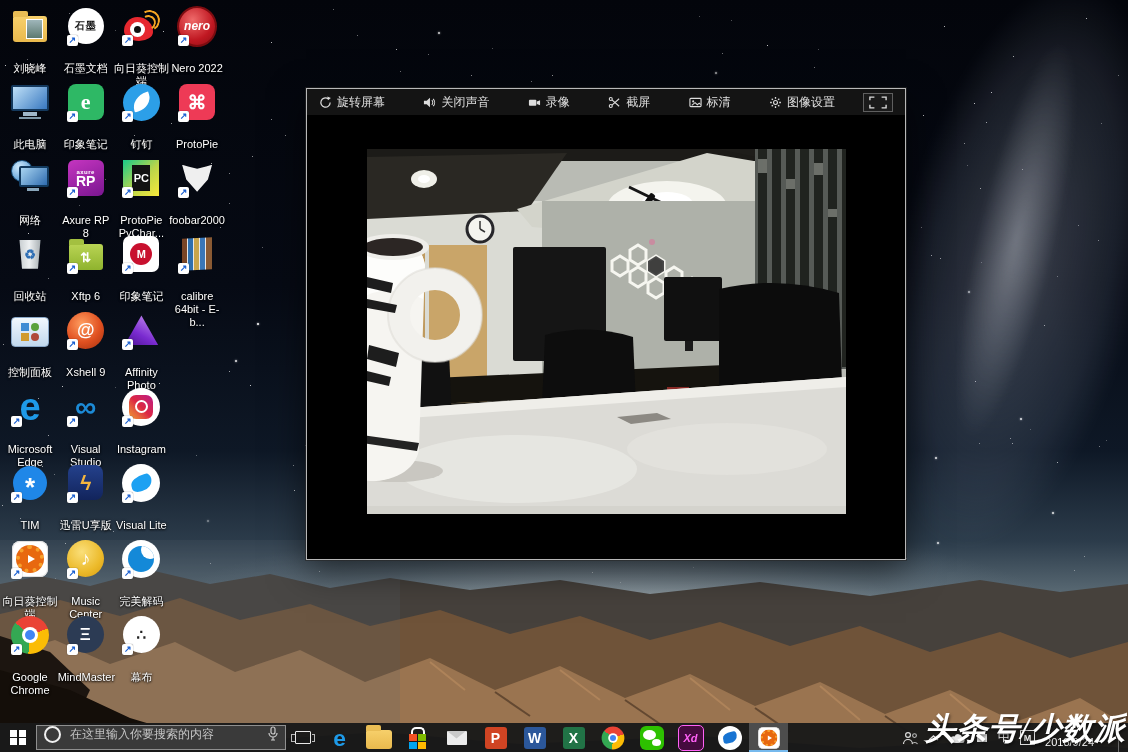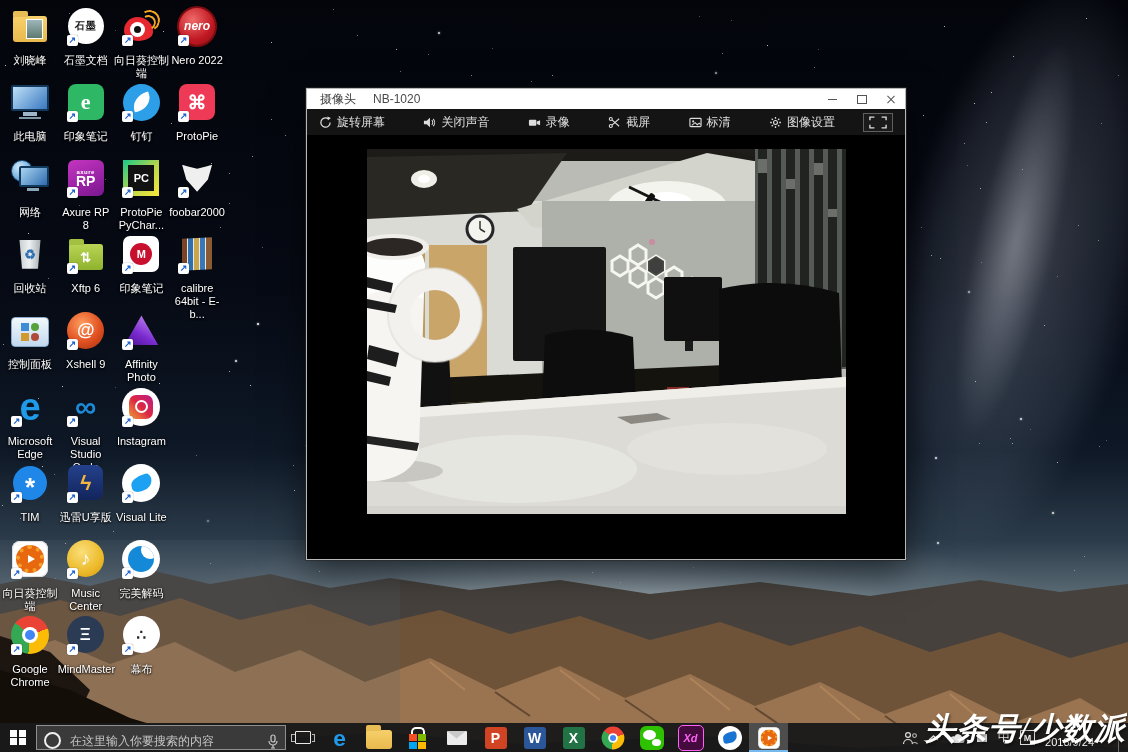--- a/index.html
+++ b/index.html
@@ -17,21 +17,21 @@
     background:radial-gradient(ellipse 30% 40% at 50% 40%,rgba(238,242,250,.32),transparent 70%);
     filter:blur(2px);}
   .horizon{position:absolute;left:0;top:486px;width:100%;height:130px;
     background:radial-gradient(ellipse 50% 90% at 54% 100%,rgba(208,214,216,.55),rgba(140,155,165,.22) 55%,transparent 80%);}
   .mountains{position:absolute;left:0;top:540px;width:1128px;height:212px;}
   
   #desktop-icons{position:absolute;inset:0;z-index:10;}
   .dicon{position:absolute;width:56px;text-align:center;cursor:default;}
   .art{width:40px;height:40px;margin:0 auto;position:relative;display:flex;align-items:center;justify-content:center;}
   .tile{display:flex;align-items:center;justify-content:center;font-weight:bold;}
-  .dlabel{margin-top:8px;font-size:11px;line-height:13px;color:#fff;white-space:pre-line;
+  .dlabel{margin-top:16px;font-size:11px;line-height:13px;color:#fff;white-space:pre-line;
     text-shadow:0 1px 2px #000,0 0 3px rgba(0,0,0,.8);}
   .sc{position:absolute;left:1px;bottom:0px;width:11px;height:11px;background:#fff;border-radius:2px;
     color:#1a5fd0;font-size:9px;line-height:11px;text-align:center;font-weight:bold;box-shadow:0 0 1px rgba(0,0,0,.7);}
   .i-folder{width:34px;height:26px;background:linear-gradient(#f7d06b,#e9b94d);border-radius:2px 3px 3px 3px;
     position:relative;margin-top:6px;display:block;}
   .i-folder::before{content:"";position:absolute;top:-5px;left:0;width:15px;height:6px;background:#e9bd55;border-radius:2px 2px 0 0;}
   .i-folder.green{background:linear-gradient(#b9d454,#8fb32e);}
   .i-folder.green::before{background:#a3c040;}
   .i-folder .ph{position:absolute;right:4px;top:3px;width:15px;height:18px;background:linear-gradient(#9fb6ba,#5d7a70);border:1px solid #fff;display:block;}
   
@@ -52,21 +52,21 @@
   .tbtn{display:flex;align-items:center;gap:5px;color:#e0e0e0;font-size:12px;}
   .fsbtn{border:1px solid #5f5f5f;padding:2px 5px;display:flex;align-items:center;background:#1a1a1a;}
   .video{position:absolute;left:0;right:0;top:46px;bottom:0;background:#000;display:flex;justify-content:center;}
   .video svg{margin-top:14px;}
   
   #taskbar{position:absolute;left:0;bottom:0;width:100%;height:29px;background:rgba(26,26,26,.97);
     display:flex;align-items:center;z-index:50;}
   .start{width:36px;height:100%;display:flex;align-items:center;justify-content:center;}
   .winlogo{display:grid;grid-template-columns:7px 7px;grid-template-rows:7px 7px;gap:1.5px;}
   .winlogo i{background:#fff;display:block;}
-  .searchbox{width:234px;height:23px;background:#3a3a3a;border:1px solid #8f8f8f;display:flex;align-items:flex-end;
+  .searchbox{width:234px;height:23px;background:#3a3a3a;border:1px solid #8f8f8f;display:flex;align-items:flex-start;
     padding:0 7px;gap:7px;}
   .cortana{width:13px;height:13px;border:2px solid #f0f0f0;border-radius:50%;display:block;flex:none;}
   .searchbox input{flex:1;background:transparent;border:none;outline:none;color:#ddd;font-size:12px;
     font-family:"Liberation Sans",sans-serif;min-width:0;}
   .searchbox input::placeholder{color:#c6c6c6;}
   .taskview{width:34px;height:100%;display:flex;align-items:center;justify-content:center;}
   .tv{position:relative;width:14px;height:11px;border:1.3px solid #e8e8e8;border-radius:1px;display:block;}
   .tv::before{content:"";position:absolute;left:-5px;top:2px;width:2.5px;height:6px;border:1.2px solid #b9b9b9;border-right:none;}
   .tv::after{content:"";position:absolute;right:-5px;top:2px;width:2.5px;height:6px;border:1.2px solid #b9b9b9;border-left:none;}
   #task-apps{display:flex;height:100%;}
@@ -380,21 +380,21 @@
             <span style="font-size:6px;letter-spacing:.5px">axure</span>
             <span style="font-size:14px;line-height:13px;font-weight:bold">RP</span>
           </span>
           <span class="sc">↗</span>
         </div>
         <div class="dlabel">Axure RP 8</div>
       </div>
       <div class="dicon" style="left: 113.4px; top: 158.2px;">
         <div class="art">
           <span class="tile" style="width:36px;height:36px;background:linear-gradient(135deg,#18c98a,#bcd64a 55%,#f8e83a)">
-            <span class="tile" style="width:26px;height:26px;background:#121212;color:#fff;font-size:11px">PC</span>
+            <span class="tile" style="width:18px;height:26px;background:#121212;color:#fff;font-size:11px">PC</span>
           </span>
           <span class="sc">↗</span>
         </div>
         <div class="dlabel">ProtoPie
 PyChar...</div>
       </div>
       <div class="dicon" style="left: 169.1px; top: 158.2px;">
         <div class="art">
           <span style="width:30px;height:27px;background:#efefef;clip-path:polygon(0 0,20% 7%,50% 15%,80% 7%,100% 0,86% 55%,50% 100%,14% 55%);display:block"></span>
           <span class="sc">↗</span>
@@ -568,35 +568,20 @@
       <div class="dicon" style="left: 113.4px; top: 614.8px;">
         <div class="art">
           <span class="tile" style="width:37px;height:37px;border-radius:50%;background:#fff;color:#222;font-size:15px;font-weight:bold">∴</span>
           <span class="sc">↗</span>
         </div>
         <div class="dlabel">幕布</div>
       </div>
     </div>
 
   <div id="camera-window">
-    <div class="titlebar">
-      <span>摄像头</span>
-      <span class="dev">NB-1020</span>
-      <div class="win-controls">
-        <div class="wc wc-min">
-            <i></i>
-          </div>
-        <div class="wc wc-max">
-            <i></i>
-          </div>
-        <div class="wc wc-x">
-            <i></i>
-          </div>
-      </div>
-    </div>
     <div class="toolbar">
       <div class="tb-left" id="cam-toolbar">
           <div class="tbtn">
             <span style="display:flex">
               <svg width="13" height="13" viewBox="0 0 14 14">
                 <path d="M12,7 a5,5 0 1 1 -2.2,-4.1" fill="none" stroke="#ddd" stroke-width="1.3"></path>
                 <path d="M9,0.5 L12.8,2.1 L9.6,4.6 Z" fill="#ddd"></path>
               </svg>
             </span>
             <span>旋转屏幕</span>

